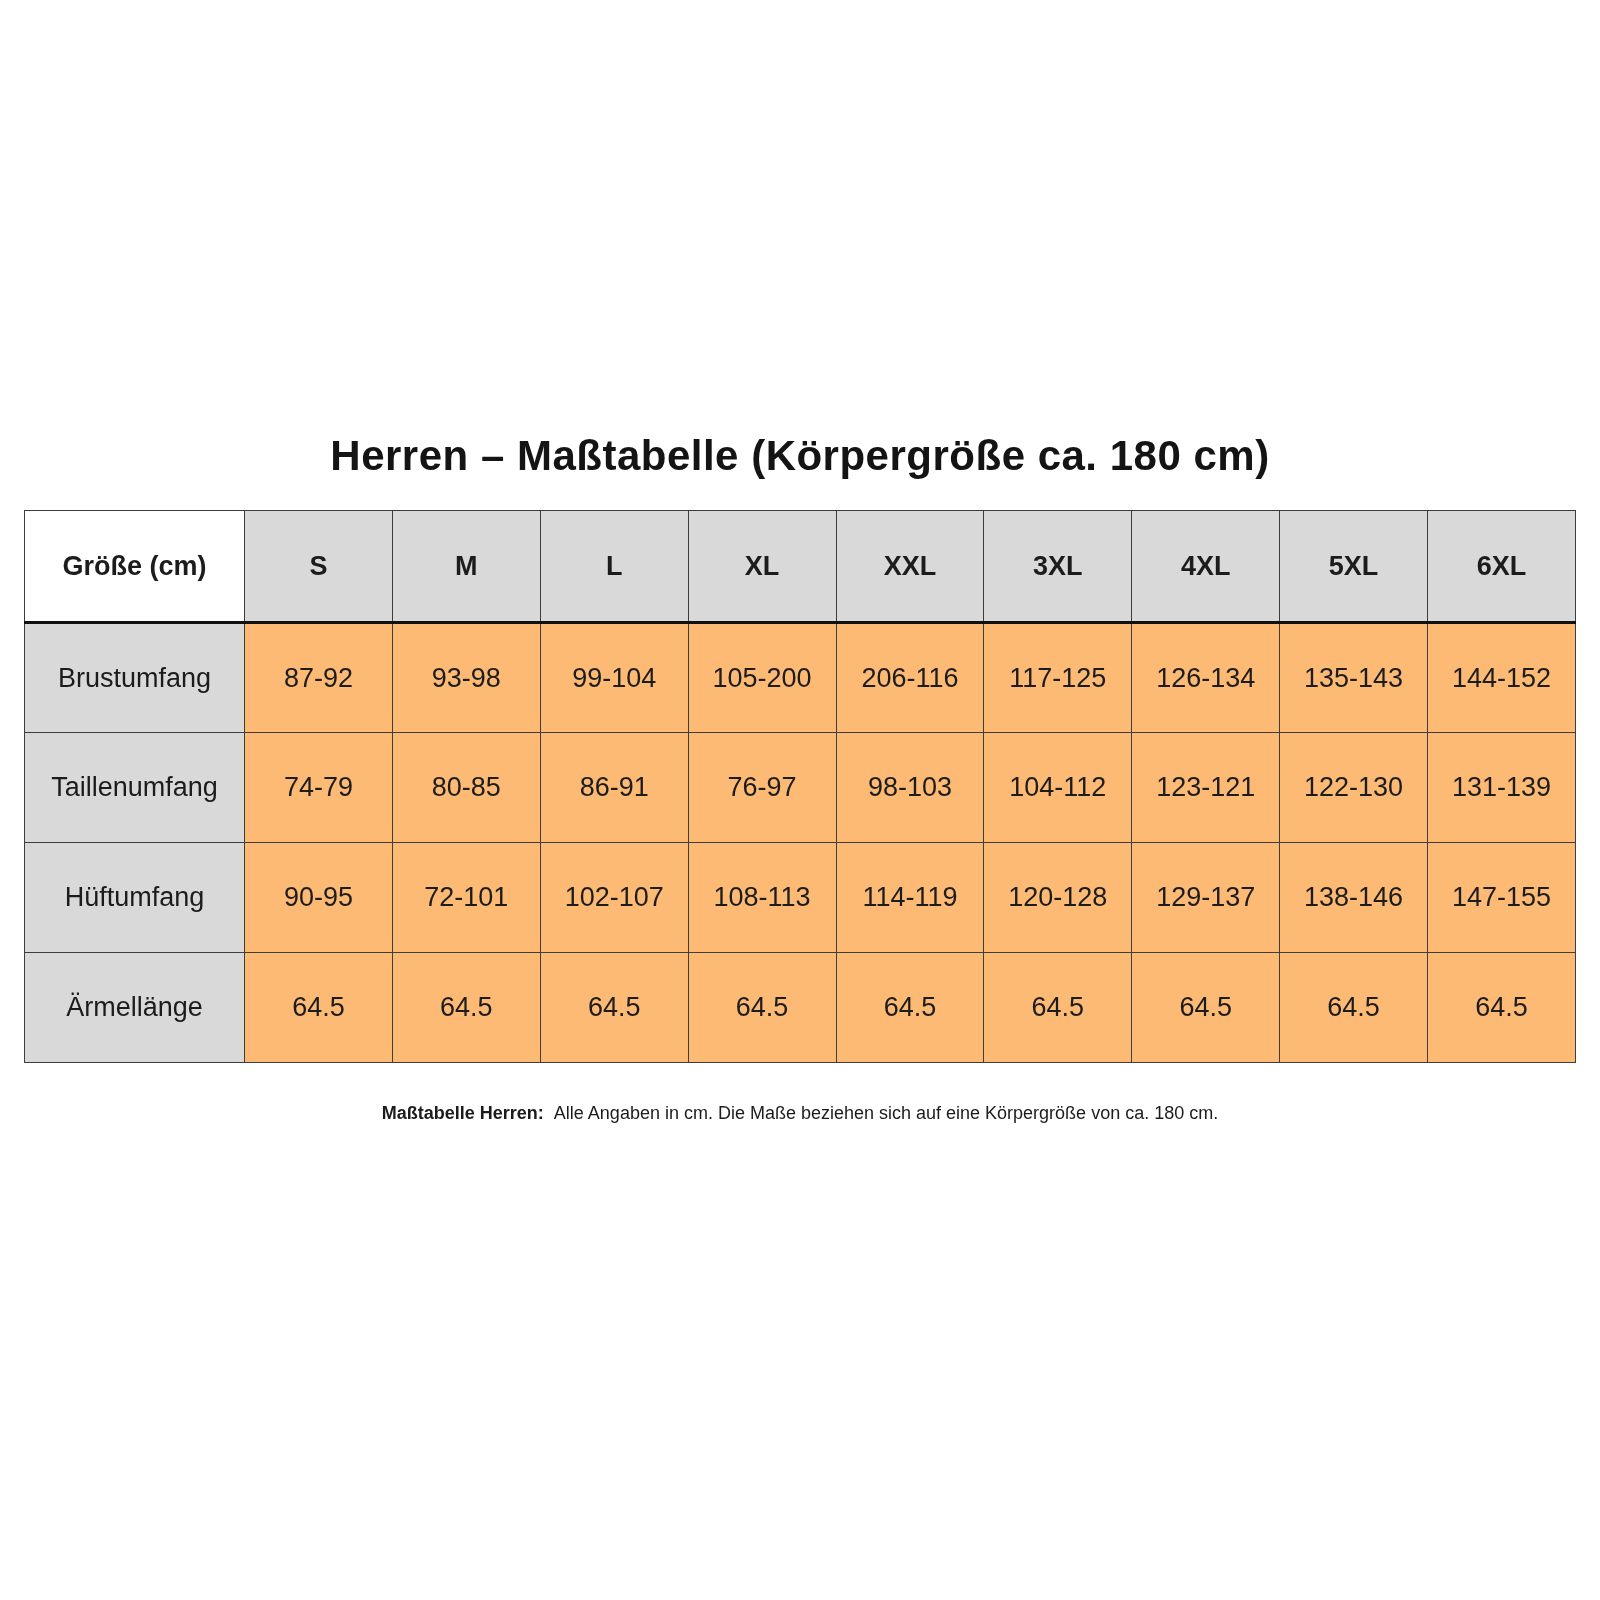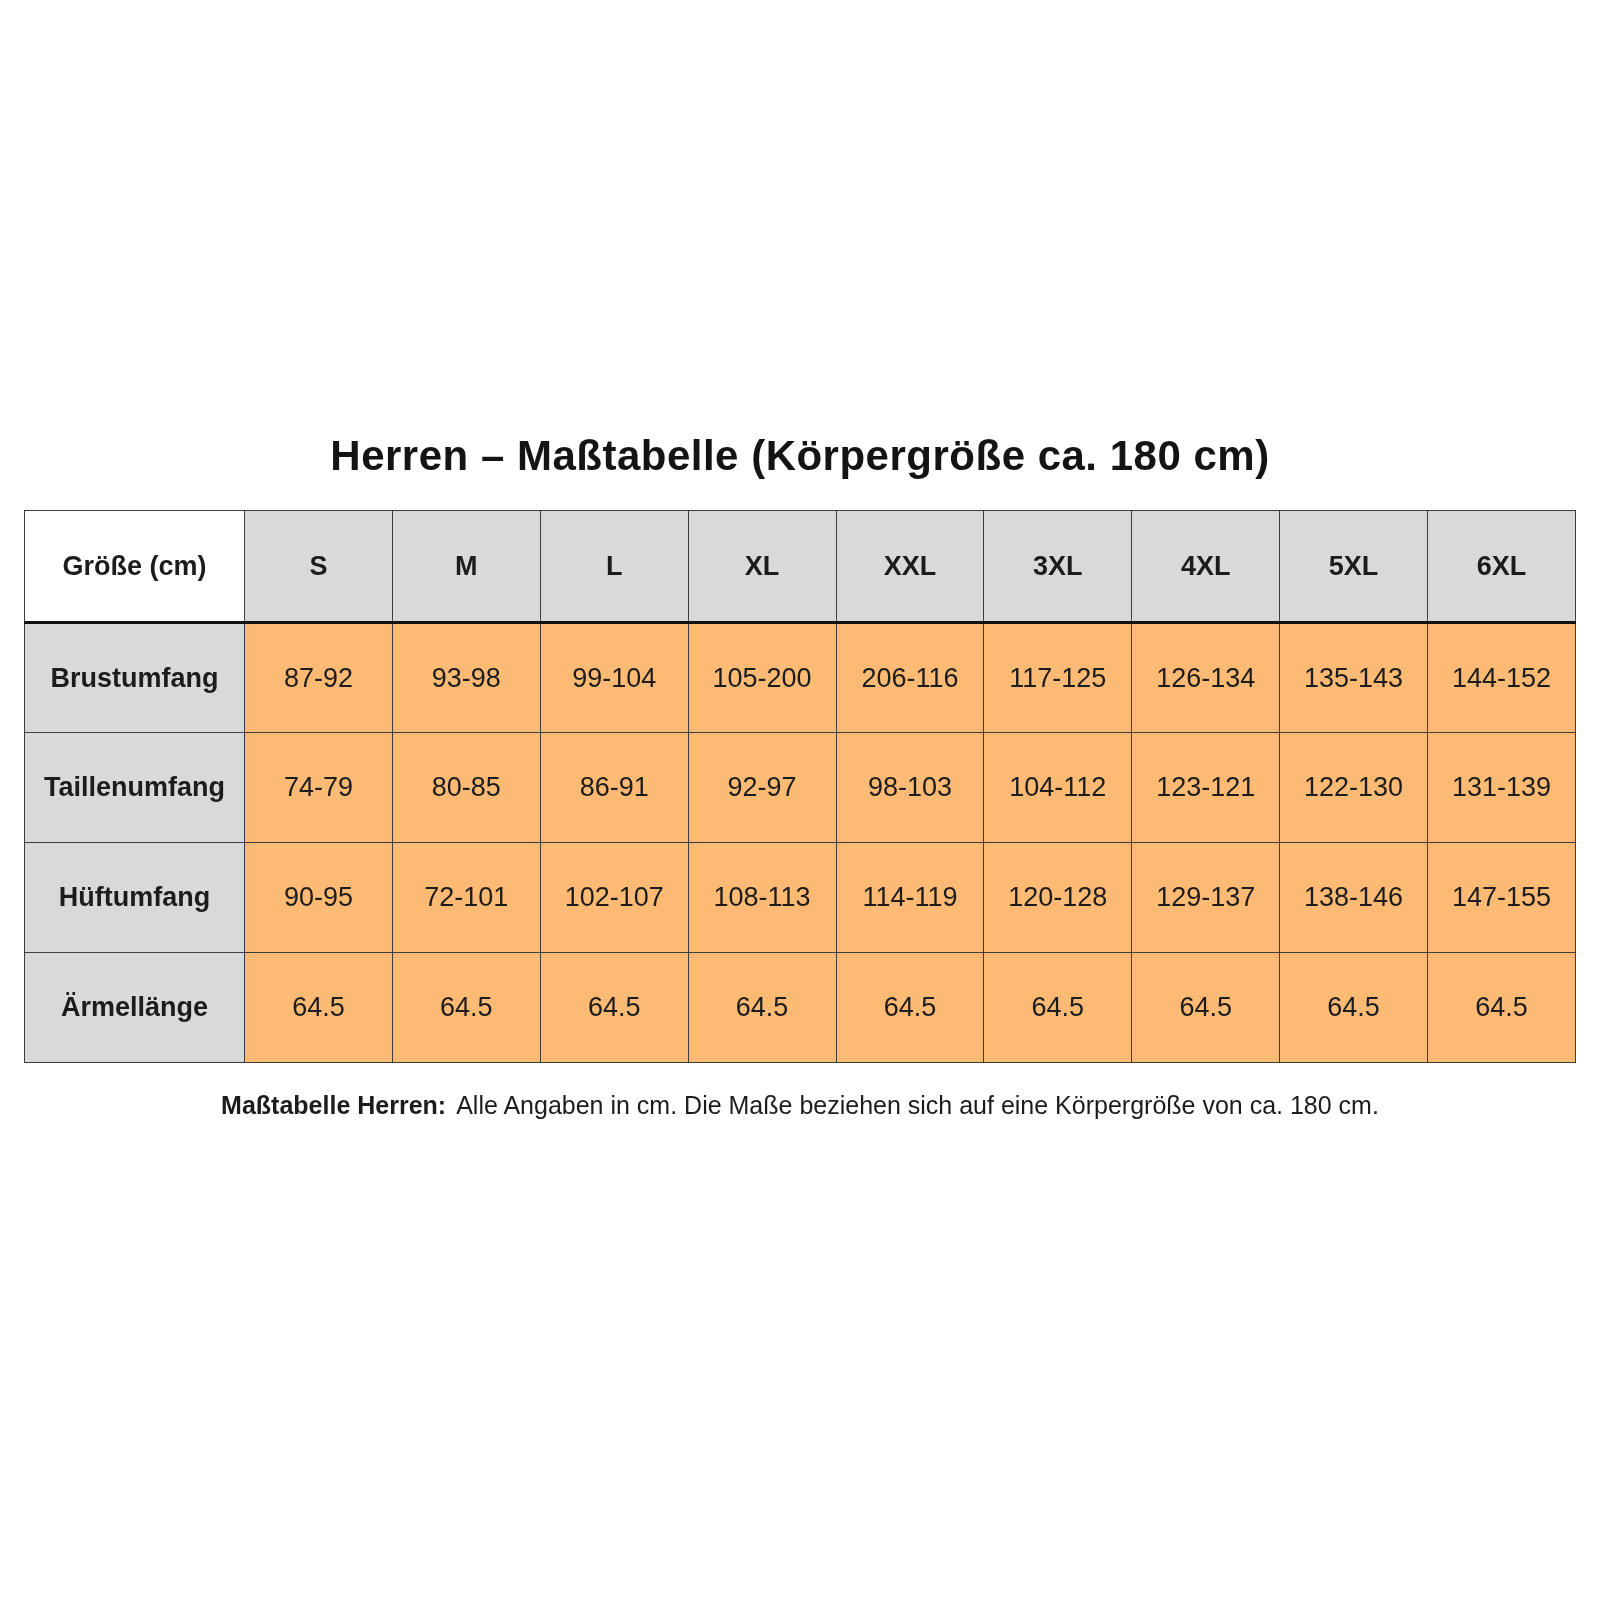--- a/index.html
+++ b/index.html
@@ -45,30 +45,30 @@
   .size-table thead th {
     background: #d9d9d9;
     font-weight: bold;
     border-bottom: 3px solid #111111;
   }
   .size-table thead th.corner {
     background: #ffffff;
   }
   .size-table tbody th {
     background: #d9d9d9;
-    font-weight: bold;
+    font-weight: normal;
   }
   .size-table tbody td {
     background: #fdba74;
     font-weight: normal;
   }
   .footnote {
-    margin-top: 28px;
+    margin-top: 40px;
     text-align: center;
-    font-size: 25px;
+    font-size: 18px;
     color: #1c1c1c;
   }
   .footnote .lead {
     font-weight: bold;
   }
   .footnote .rest {
     margin-left: 10px;
   }
 </style>
 </head>
@@ -116,21 +116,21 @@
         <td>117-125</td>
         <td>126-134</td>
         <td>135-143</td>
         <td>144-152</td>
       </tr>
       <tr>
         <th>Taillenumfang</th>
         <td>74-79</td>
         <td>80-85</td>
         <td>86-91</td>
-        <td>92-97</td>
+        <td>76-97</td>
         <td>98-103</td>
         <td>104-112</td>
         <td>123-121</td>
         <td>122-130</td>
         <td>131-139</td>
       </tr>
       <tr>
         <th>Hüftumfang</th>
         <td>90-95</td>
         <td>72-101</td>

